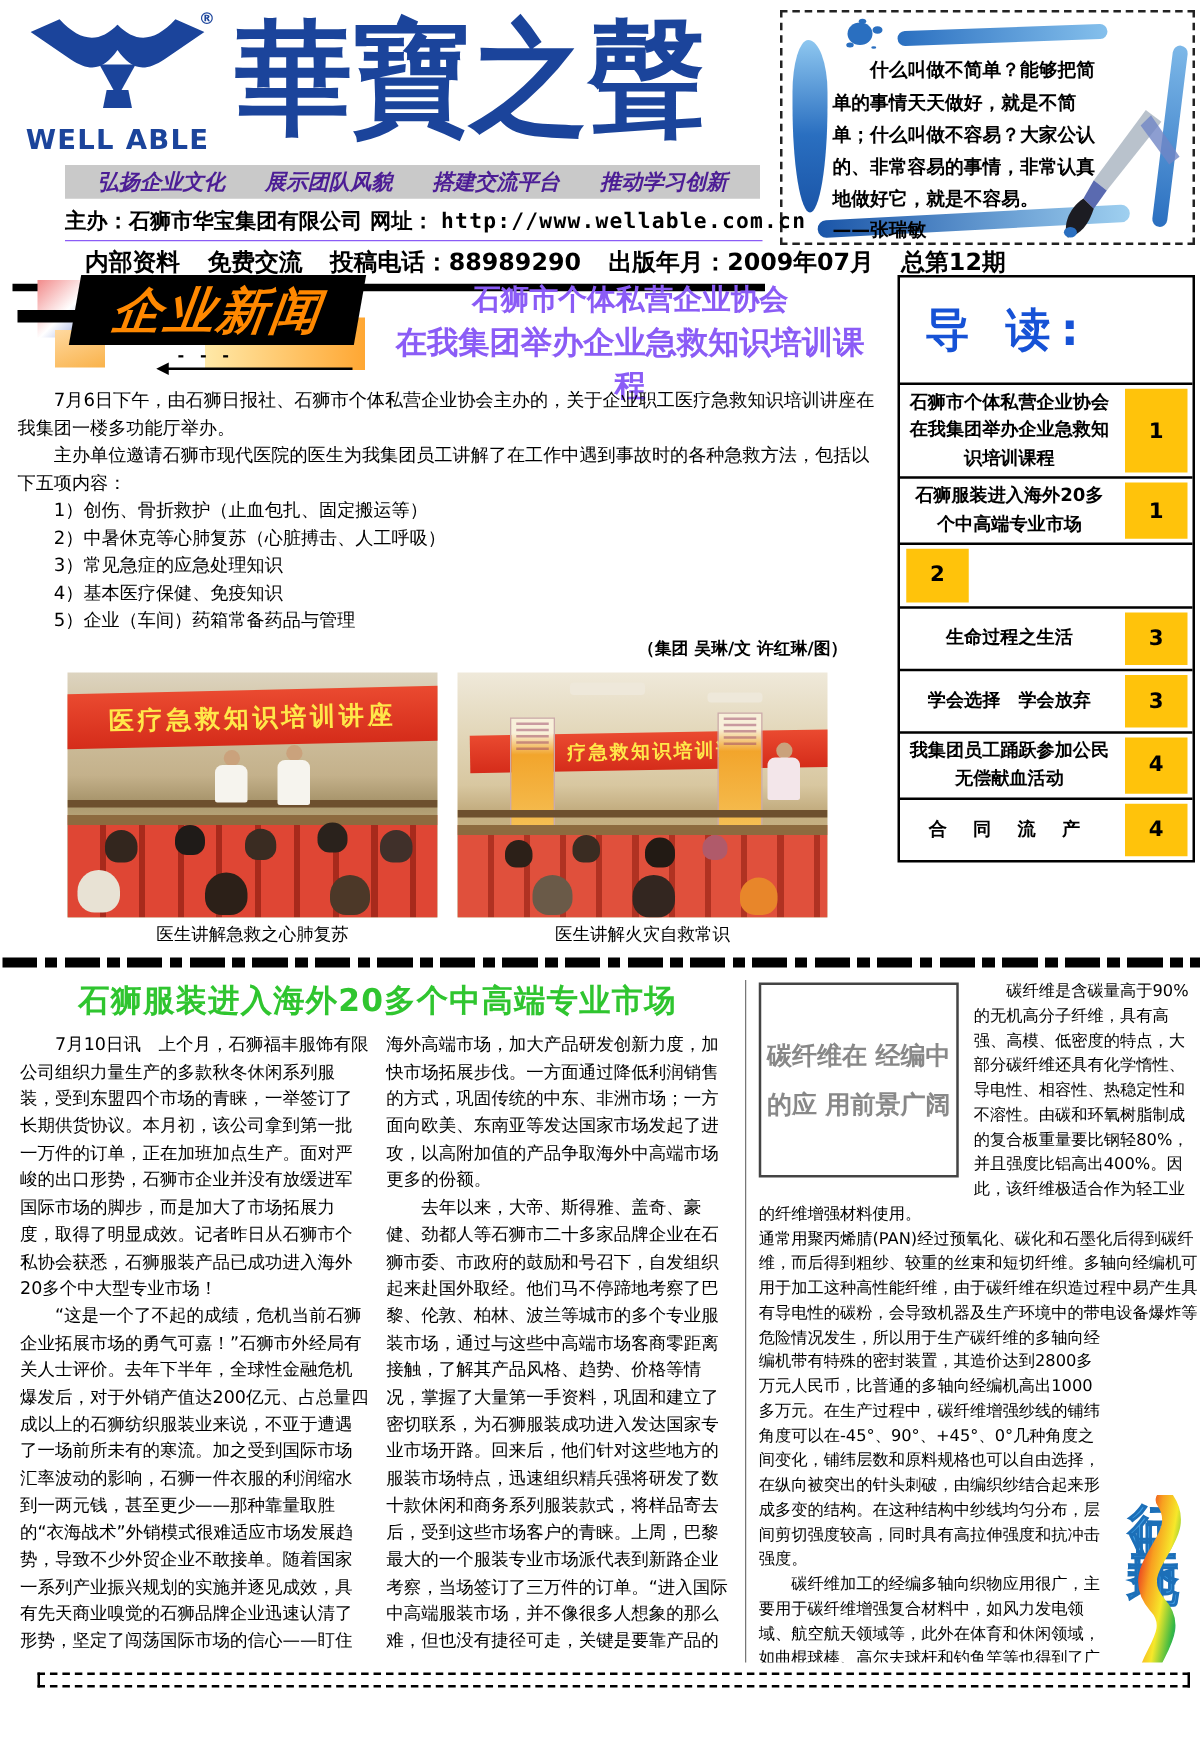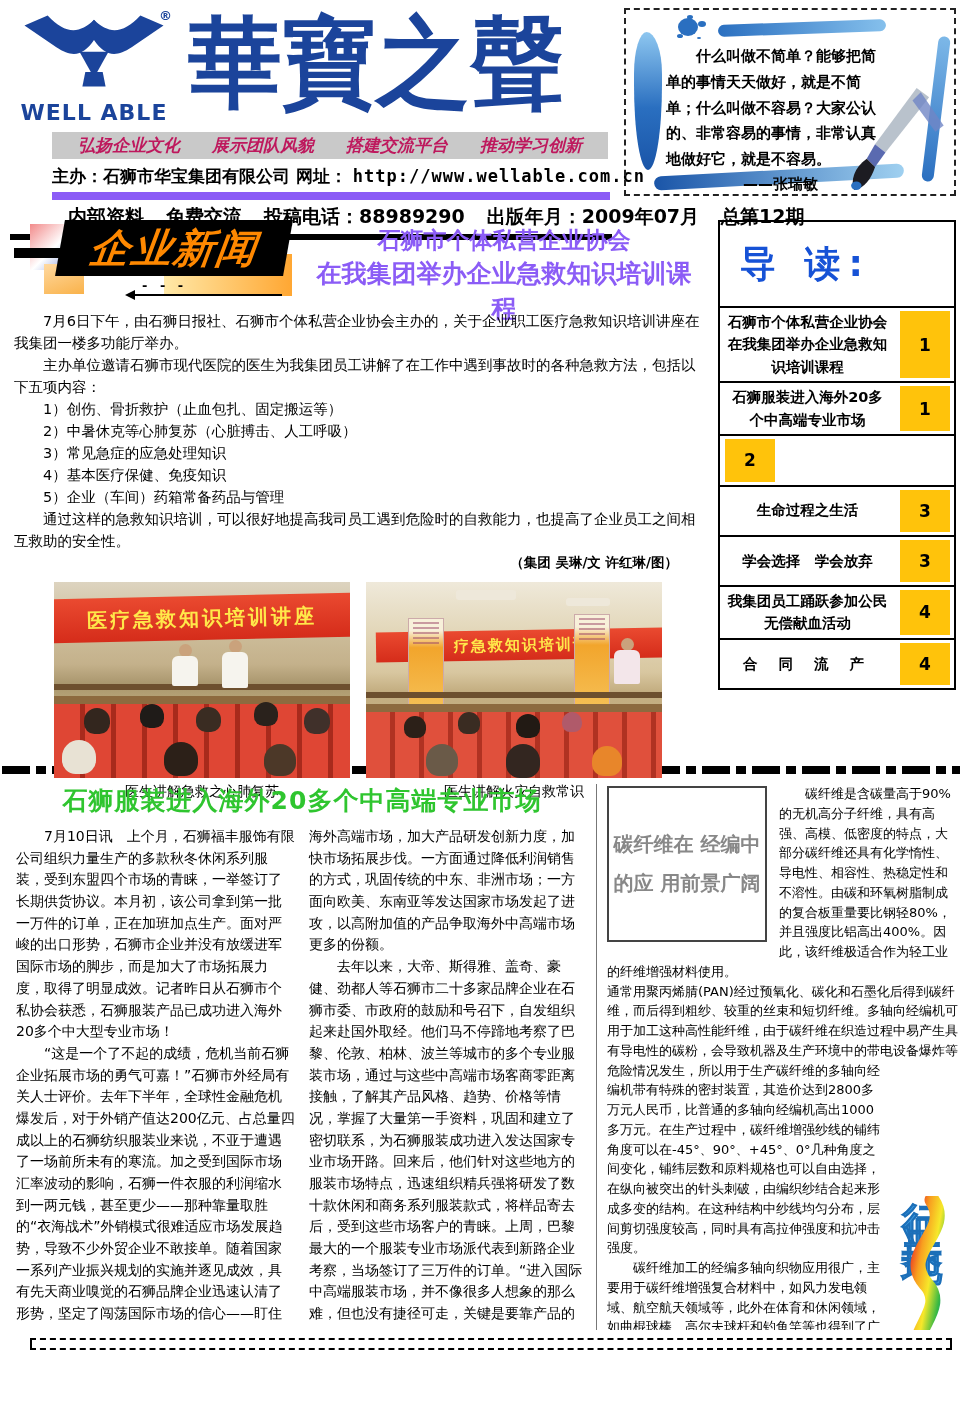--- a/index.html
+++ b/index.html
@@ -12,33 +12,33 @@
   .logo-row{display:flex;height:120px;align-items:flex-start;}
   .logo-block{width:168px;text-align:center;padding-top:10px;position:relative;}
   .logo-block svg{display:block;margin:0 auto;}
   .logo-text{color:#1b449b;font-weight:bold;font-size:22px;letter-spacing:1px;margin-top:2px;}
   .reg-mark{position:absolute;right:6px;top:4px;font-size:13px;color:#1b449b;font-weight:bold;}
   .paper-title{flex:1;font-family:"DejaVu Serif",serif;font-weight:bold;color:#1b449b;
     font-size:94px;line-height:112px;display:flex;justify-content:space-between;
     padding:0 14px 0 10px;transform:scaleY(1.05);transform-origin:top;}
   .slogan-band{margin:8px 6px 0 42px;background:#c9c9c9;height:27px;display:flex;align-items:center;
     justify-content:space-between;padding:0 26px;}
-  .slogan-band span{color:#be185d;font-weight:bold;font-style:italic;font-size:17px;}
+  .slogan-band span{color:#4c1d95;font-weight:bold;font-style:italic;font-size:17px;}
   .org-line{margin:3px 4px 0 42px;font-weight:bold;font-size:17px;padding:3px 0 4px 0;
-    border-bottom:8px solid #8b5cf6;white-space:nowrap;}
+    border-bottom:1px solid #8b5cf6;white-space:nowrap;}
   .org-line .url{font-family:"DejaVu Sans Mono",monospace;letter-spacing:1px;}
   .info-line{margin:0 2px 0 0;padding:4px 0 4px 58px;font-weight:bold;font-size:19px;
     border-bottom:6px solid #000;display:flex;gap:22px;white-space:nowrap;}
 
   
   .m-right{flex:1;padding:8px 6px 0 10px;}
   .quote-box{position:relative;height:188px;border:2px dashed #222;box-sizing:border-box;
     padding:34px 66px 8px 40px;overflow:hidden;}
   .quote-text{font-size:15px;font-weight:600;line-height:1.72;text-indent:2em;position:relative;z-index:2;}
-  .quote-attr{font-weight:bold;font-size:15px;text-align:right;margin:2px 70px 0 0;position:relative;z-index:2;}
+  .quote-attr{font-weight:bold;font-size:15px;margin:2px 70px 0 0;position:relative;z-index:2;}
   .sp{position:absolute;z-index:1;}
   .sp-left{left:8px;top:22px;width:28px;height:138px;border-radius:45% 55% 50% 50%/30% 30% 62% 62%;
     background:linear-gradient(180deg,#8ec7f0,#2a6fc0 55%,#1a55a8);}
   .sp-top{left:92px;top:12px;width:168px;height:12px;border-radius:8px;
     background:linear-gradient(90deg,#2a6fc0,#85c0ec);transform:rotate(-2deg);}
   .sp-splat{left:52px;top:8px;width:20px;height:18px;border-radius:50%;background:#2a6fc0;
     box-shadow:14px -3px 0 -6px #2a6fc0,-8px 9px 0 -7px #2a6fc0,11px 11px 0 -8px #2a6fc0,2px -10px 0 -7px #2a6fc0;}
   .sp-right{right:12px;top:26px;width:12px;height:146px;border-radius:8px;
     background:linear-gradient(#7db8e8,#2a6fc0);transform:rotate(7deg);}
   .sp-bottom{left:28px;bottom:10px;width:250px;height:14px;border-radius:9px;
@@ -211,21 +211,20 @@
         </div>
       </div>
       <div class="article-body">
         <p>7月6日下午，由石狮日报社、石狮市个体私营企业协会主办的，关于企业职工医疗急救知识培训讲座在我集团一楼多功能厅举办。</p>
         <p>主办单位邀请石狮市现代医院的医生为我集团员工讲解了在工作中遇到事故时的各种急救方法，包括以下五项内容：</p>
         <p>1）创伤、骨折救护（止血包扎、固定搬运等）</p>
         <p>2）中暑休克等心肺复苏（心脏搏击、人工呼吸）</p>
         <p>3）常见急症的应急处理知识</p>
         <p>4）基本医疗保健、免疫知识</p>
         <p>5）企业（车间）药箱常备药品与管理</p>
-        <p>通过这样的急救知识培训，可以很好地提高我司员工遇到危险时的自救能力，也提高了企业员工之间相互救助的安全性。</p>
       </div>
       <div class="article-byline">（集团 吴琳/文 许红琳/图）</div>
 
       <div class="photo-row">
         <div>
           <div class="photo">
             <div class="banner" style="left:-6px;right:-6px;top:14px;height:44px;transform:rotate(-1.3deg);">
               <span style="font-size:20px;letter-spacing:3px;">医疗急救知识培训讲座</span>
             </div>
             <div class="stage"></div>

